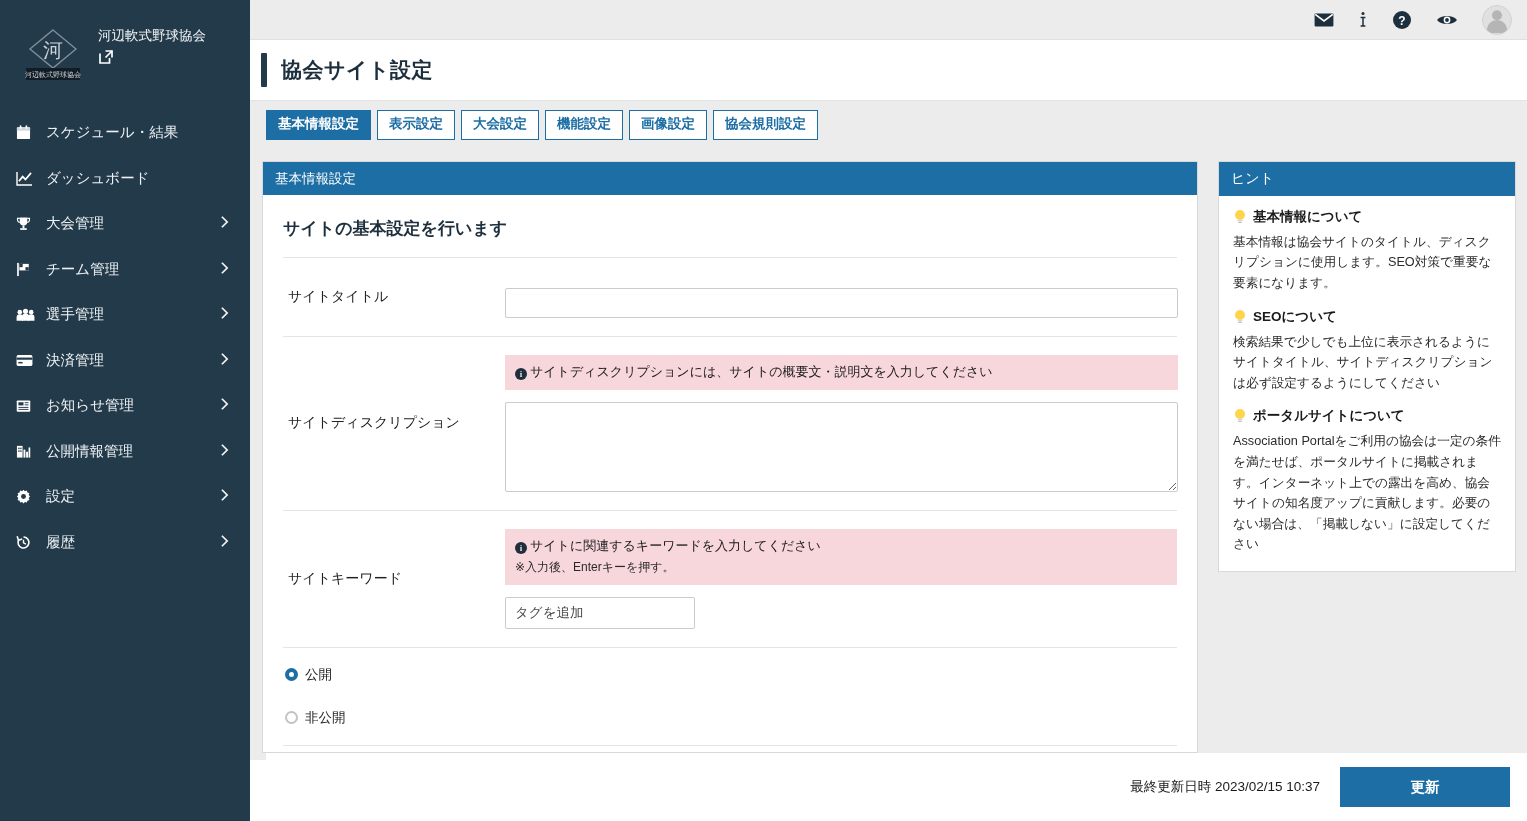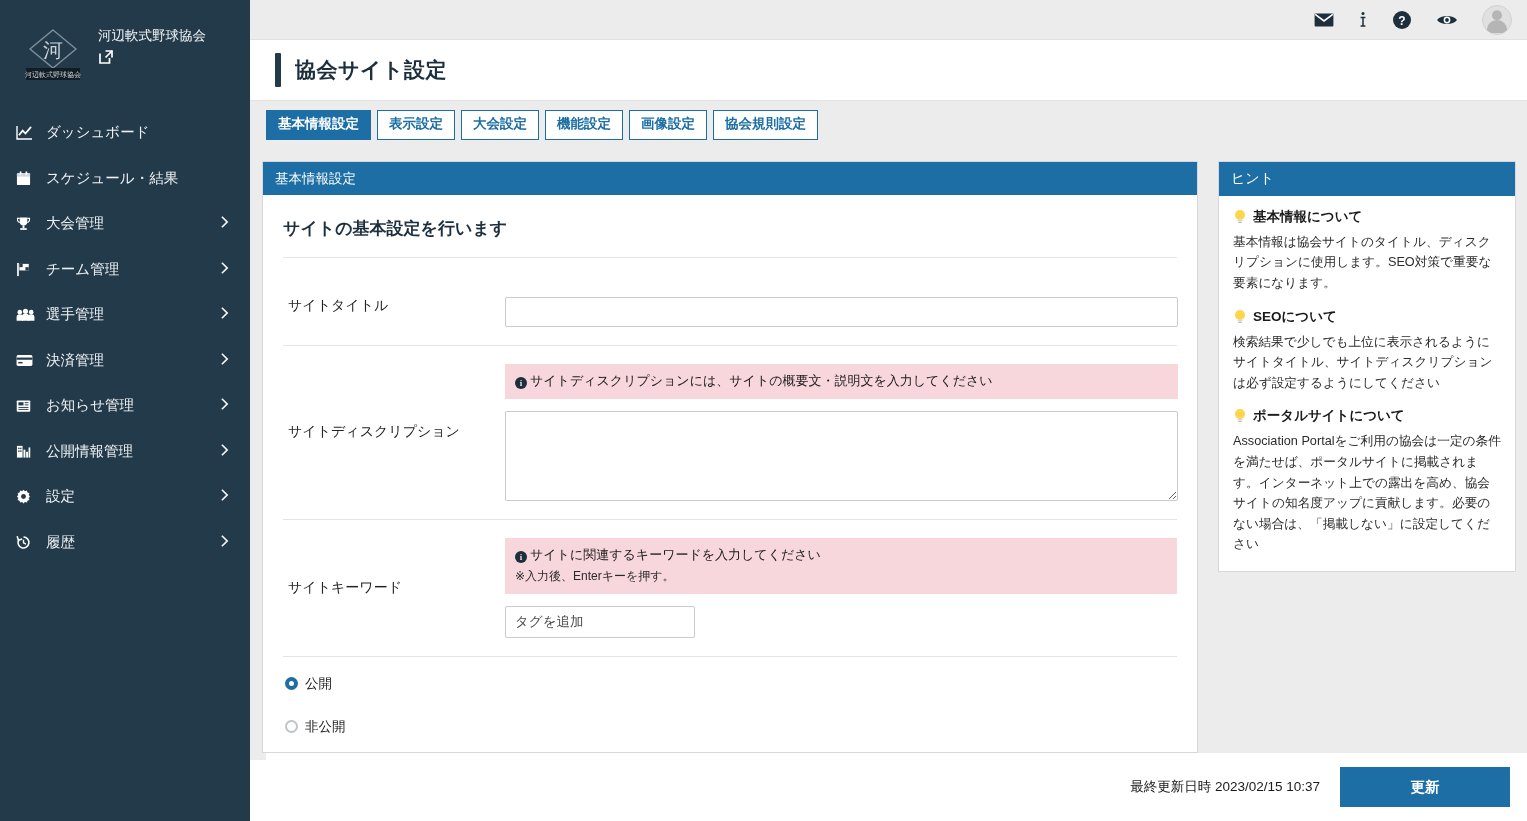--- a/index.html
+++ b/index.html
@@ -69,21 +69,21 @@
   .topicon { color: #1d2f3d; display: flex; align-items: center; cursor: pointer; }
   .avatar {
     width: 30px; height: 30px; border-radius: 50%;
     background: #e0e0e0; border: 1px solid #d2d2d2;
     display: flex; align-items: flex-end; justify-content: center; overflow: hidden;
     cursor: pointer;
   }
 
   .pagehead {
     height: 60px; display: flex; align-items: center;
-    padding-left: 25px; background: #fff;
+    padding-left: 11px; background: #fff;
   }
   .pagehead .accent {
     width: 6px; height: 34px; background: #233a4a; border-radius: 1px;
     margin-right: 14px;
   }
   .pagetitle { font-size: 21px; font-weight: 700; color: #1d2f3d; letter-spacing: .5px; }
 
   .tabstrip {
     background: #ececec; padding: 9px 0 9px 16px;
     display: flex; gap: 6px; align-items: center;
@@ -106,21 +106,21 @@
     border: 1px solid #d8d8d8; height: 592px; overflow: hidden;
     display: flex; flex-direction: column;
   }
   .panel-head {
     background: #1c6ea4; color: #ffffff; font-size: 13.5px;
     padding: 8px 12px; height: 33px; flex: 0 0 33px;
   }
   .panel-body { padding: 22px 20px 0 20px; overflow: hidden; flex: 1 1 auto; }
   .panel-title {
     font-size: 17px; font-weight: 700; color: #1d2f3d;
-    padding-bottom: 17px; border-bottom: 1px solid #e4e4e4; margin-bottom: 9px;
+    padding-bottom: 17px; border-bottom: 1px solid #e4e4e4; margin-bottom: 0;
   }
 
   .row { display: flex; border-bottom: 1px solid #e4e4e4; padding: 18px 0 18px 0; }
   .row-label {
     flex: 0 0 222px; font-size: 14px; color: #222; font-weight: 400;
     display: flex; align-items: center; padding-left: 5px;
   }
   .row-field { flex: 1 1 auto; }
 
   .alert {
@@ -218,38 +218,38 @@
             <path d="M14 2 L7.5 8.5" fill="none" stroke="#ffffff" stroke-width="1.7"></path>
           </svg>
         </span>
       </div>
     </div>
 
     <nav class="nav">
 
       <div class="nav-item">
         <span class="nav-ico">
-          <svg viewBox="0 0 18 16" width="17" height="15">
-            <path d="M1 1 L1 15 L17 15" stroke="#fff" stroke-width="1.5" fill="none"></path>
-            <path d="M3 11 L7 6 L10 9 L16 2" stroke="#fff" stroke-width="1.8" fill="none"></path>
-          </svg>
-        </span>
-        <span class="nav-label">ダッシュボード</span>
-      </div>
-
-      <div class="nav-item">
-        <span class="nav-ico">
           <svg viewBox="0 0 16 16" width="15" height="15">
             <rect x="1" y="2.5" width="14" height="12.5" rx="1" fill="#fff"></rect>
             <rect x="1" y="2.5" width="14" height="3.5" fill="#cfd8de"></rect>
             <rect x="4" y="0.5" width="1.8" height="3.5" fill="#fff"></rect>
             <rect x="10.2" y="0.5" width="1.8" height="3.5" fill="#fff"></rect>
           </svg>
         </span>
         <span class="nav-label">スケジュール・結果</span>
+      </div>
+
+      <div class="nav-item">
+        <span class="nav-ico">
+          <svg viewBox="0 0 18 16" width="17" height="15">
+            <path d="M1 1 L1 15 L17 15" stroke="#fff" stroke-width="1.5" fill="none"></path>
+            <path d="M3 11 L7 6 L10 9 L16 2" stroke="#fff" stroke-width="1.8" fill="none"></path>
+          </svg>
+        </span>
+        <span class="nav-label">ダッシュボード</span>
       </div>
 
       <div class="nav-item">
         <span class="nav-ico">
           <svg viewBox="0 0 16 16" width="15" height="15">
             <path d="M4 1.5 h8 v4.5 a4 4 0 0 1 -8 0 z" fill="#fff"></path>
             <path d="M4 2.5 H1.6 v1.6 a2.6 2.6 0 0 0 2.6 2.6" fill="none" stroke="#fff" stroke-width="1.2"></path>
             <path d="M12 2.5 H14.4 v1.6 a2.6 2.6 0 0 1 -2.6 2.6" fill="none" stroke="#fff" stroke-width="1.2"></path>
             <rect x="7" y="10" width="2" height="3" fill="#fff"></rect>
             <rect x="4.5" y="13" width="7" height="1.8" fill="#fff"></rect>

